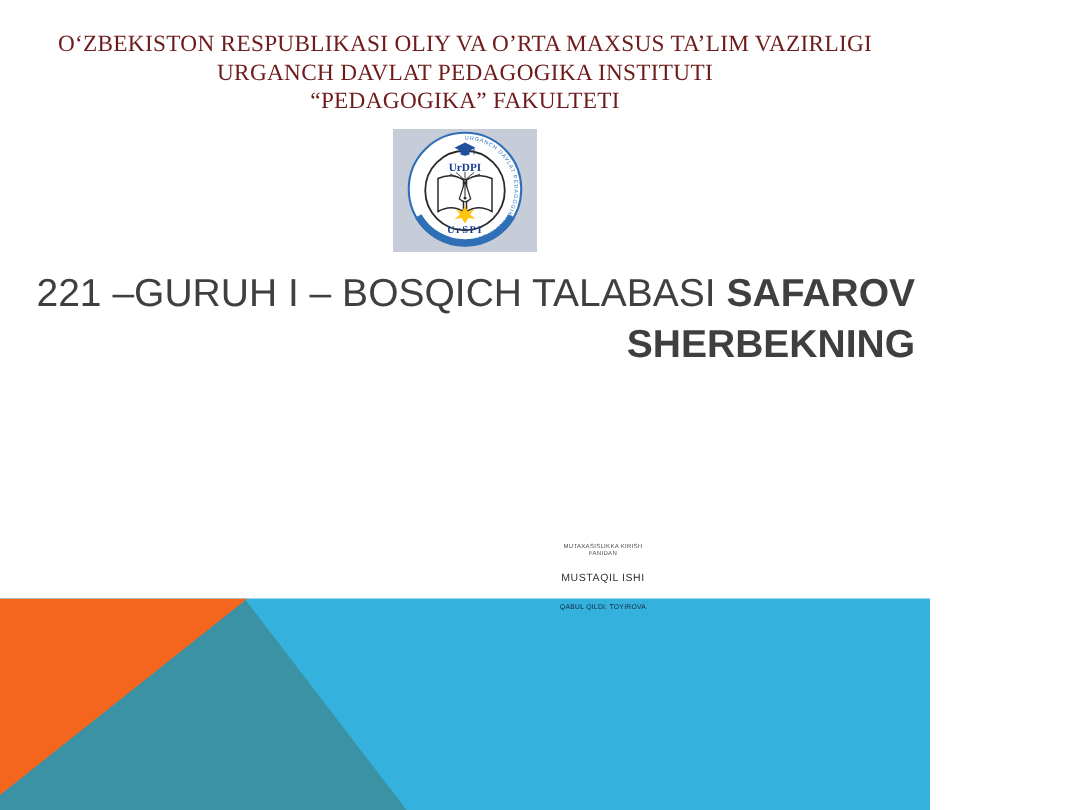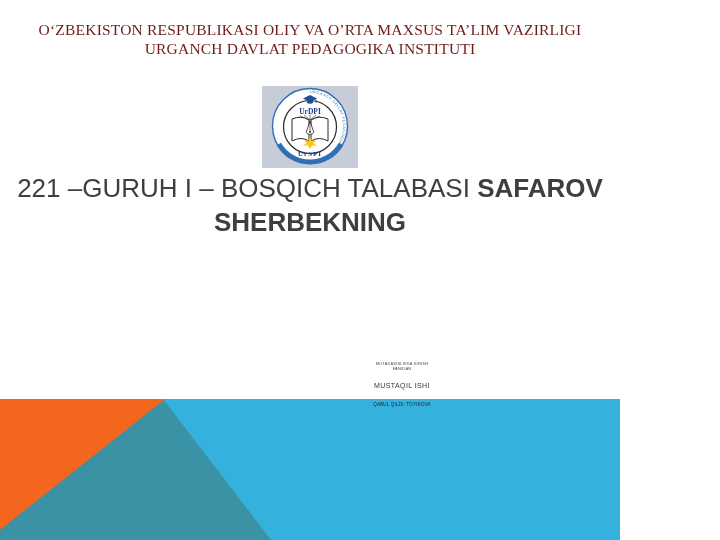--- a/index.html
+++ b/index.html
@@ -11,21 +11,21 @@
   .header{position:absolute;top:20px;left:0;right:0;text-align:center;
           font-family:"Liberation Serif","DejaVu Serif",serif;
           font-size:15.5px;line-height:19px;color:var(--header-text,#6e1b1b);
           letter-spacing:0.2px;}
   .header div{white-space:nowrap;}
 
   
   .logo-wrap{position:absolute;top:86px;left:50%;margin-left:-48px;width:96px;height:82px;}
 
   
-  .title{position:absolute;top:171px;left:0;right:0;text-align:center;
+  .title{position:absolute;top:178px;left:0;right:0;text-align:right;
          color:var(--title-text,#3f3f3f);font-size:26px;line-height:34px;}
   .title-inner{width:600px;margin:0 auto;}
   .title .bold{font-weight:bold;}
 
   
   .mini{position:absolute;left:352px;width:100px;text-align:center;color:#4a4a4a;}
   .mini-subject{top:361px;font-size:4px;line-height:5px;letter-spacing:0.2px;}
   .mini-work{top:382px;font-size:7px;letter-spacing:0.4px;color:#333;}
   .mini-accepted{top:402px;font-size:4.5px;letter-spacing:0.2px;
                  color:var(--footer-text,#14243a);z-index:3;}
@@ -47,20 +47,21 @@
   .lg-gold{fill:var(--logo-gold,#ffc510);}
 </style>
 </head>
 <body>
 
 <div class="slide">
 
   <div class="header">
     <div>O‘ZBEKISTON RESPUBLIKASI  OLIY VA O’RTA MAXSUS TA’LIM VAZIRLIGI</div>
     <div>URGANCH DAVLAT  PEDAGOGIKA INSTITUTI</div>
+    <div>“PEDAGOGIKA” FAKULTETI</div>
   </div>
 
   <div class="logo-wrap">
     <svg width="96" height="82" viewBox="0 0 96 82">
       <rect x="0" y="0" width="96" height="82" fill="var(--logo-bg,#c6cdd8)"></rect>
       <circle cx="48" cy="40" r="37.5" fill="#ffffff" class="lg-blue-stroke" stroke-width="1.4"></circle>
       <defs>
         <path id="ringPath" d="M 48 7 A 33 33 0 1 1 47.99 7"></path>
         <path id="topArc" d="M 32 27 A 20 20 0 0 1 64 27"></path>
       </defs>

